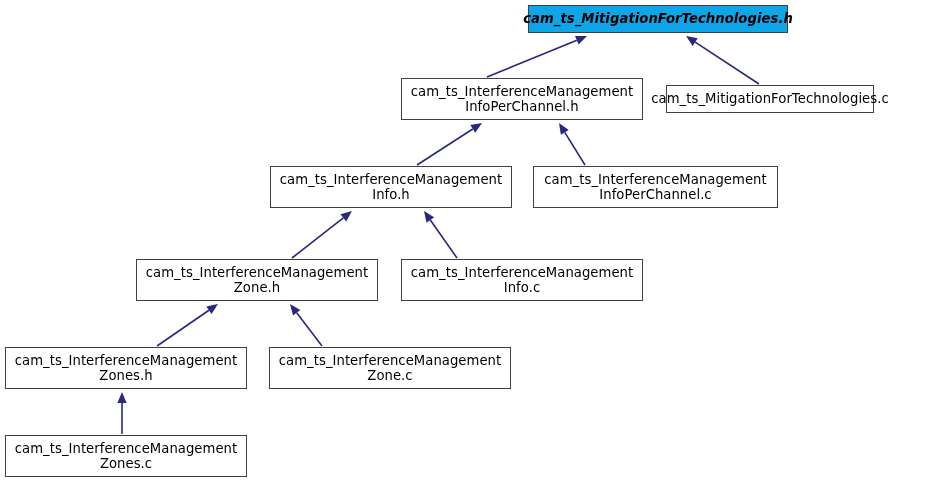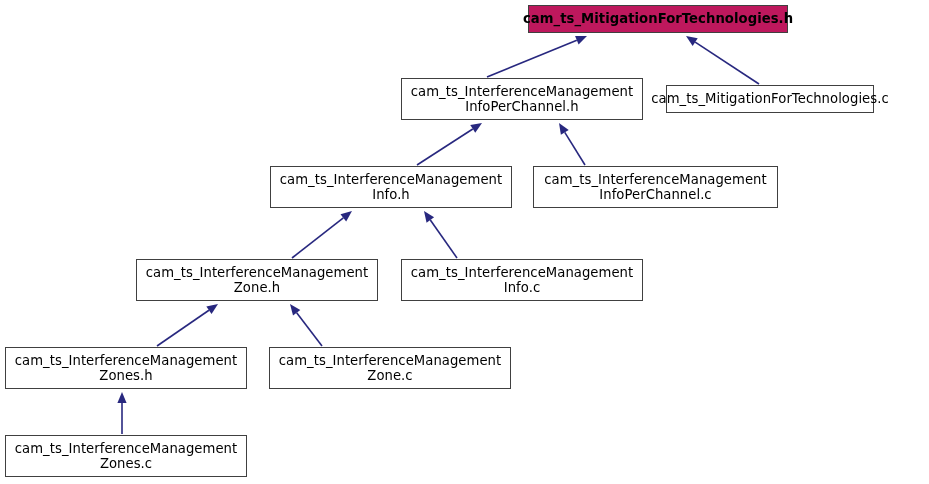--- a/index.html
+++ b/index.html
@@ -33,23 +33,24 @@
     justify-content: center;
     text-align: center;
     color: #000000;
     font-size: 13.2px;
     line-height: 15.5px;
     letter-spacing: 0.05px;
     white-space: pre-line;
     z-index: 2;
   }
   .node.root {
-    background: #be185d;
+    background: #0ea5e9;
     border: 1px solid #404040;
     font-weight: bold;
+    font-style: italic;
   }
   .node-label {
     display: block;
     white-space: pre-line;
     padding: 0 4px;
   }
 </style>
 </head>
 <body>
 

